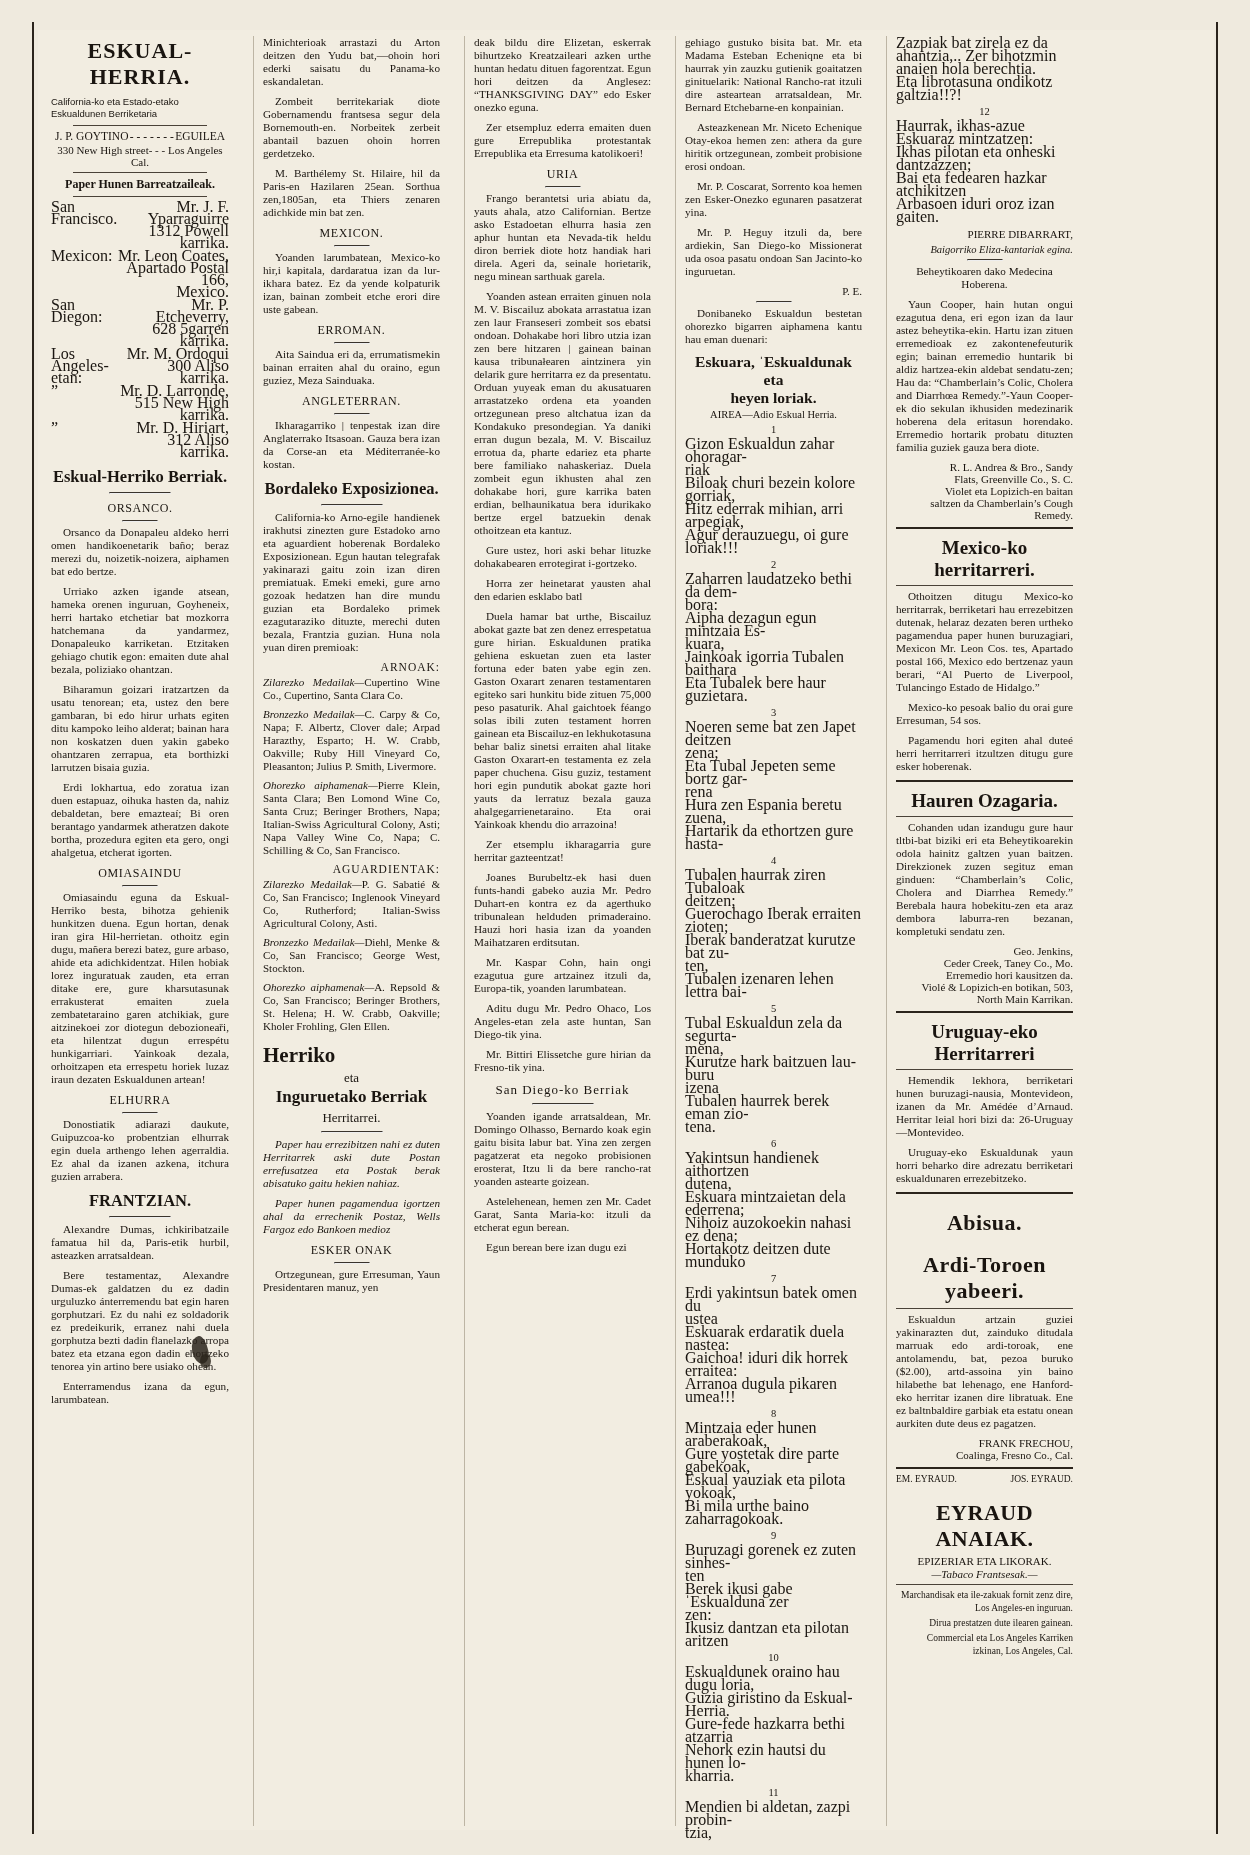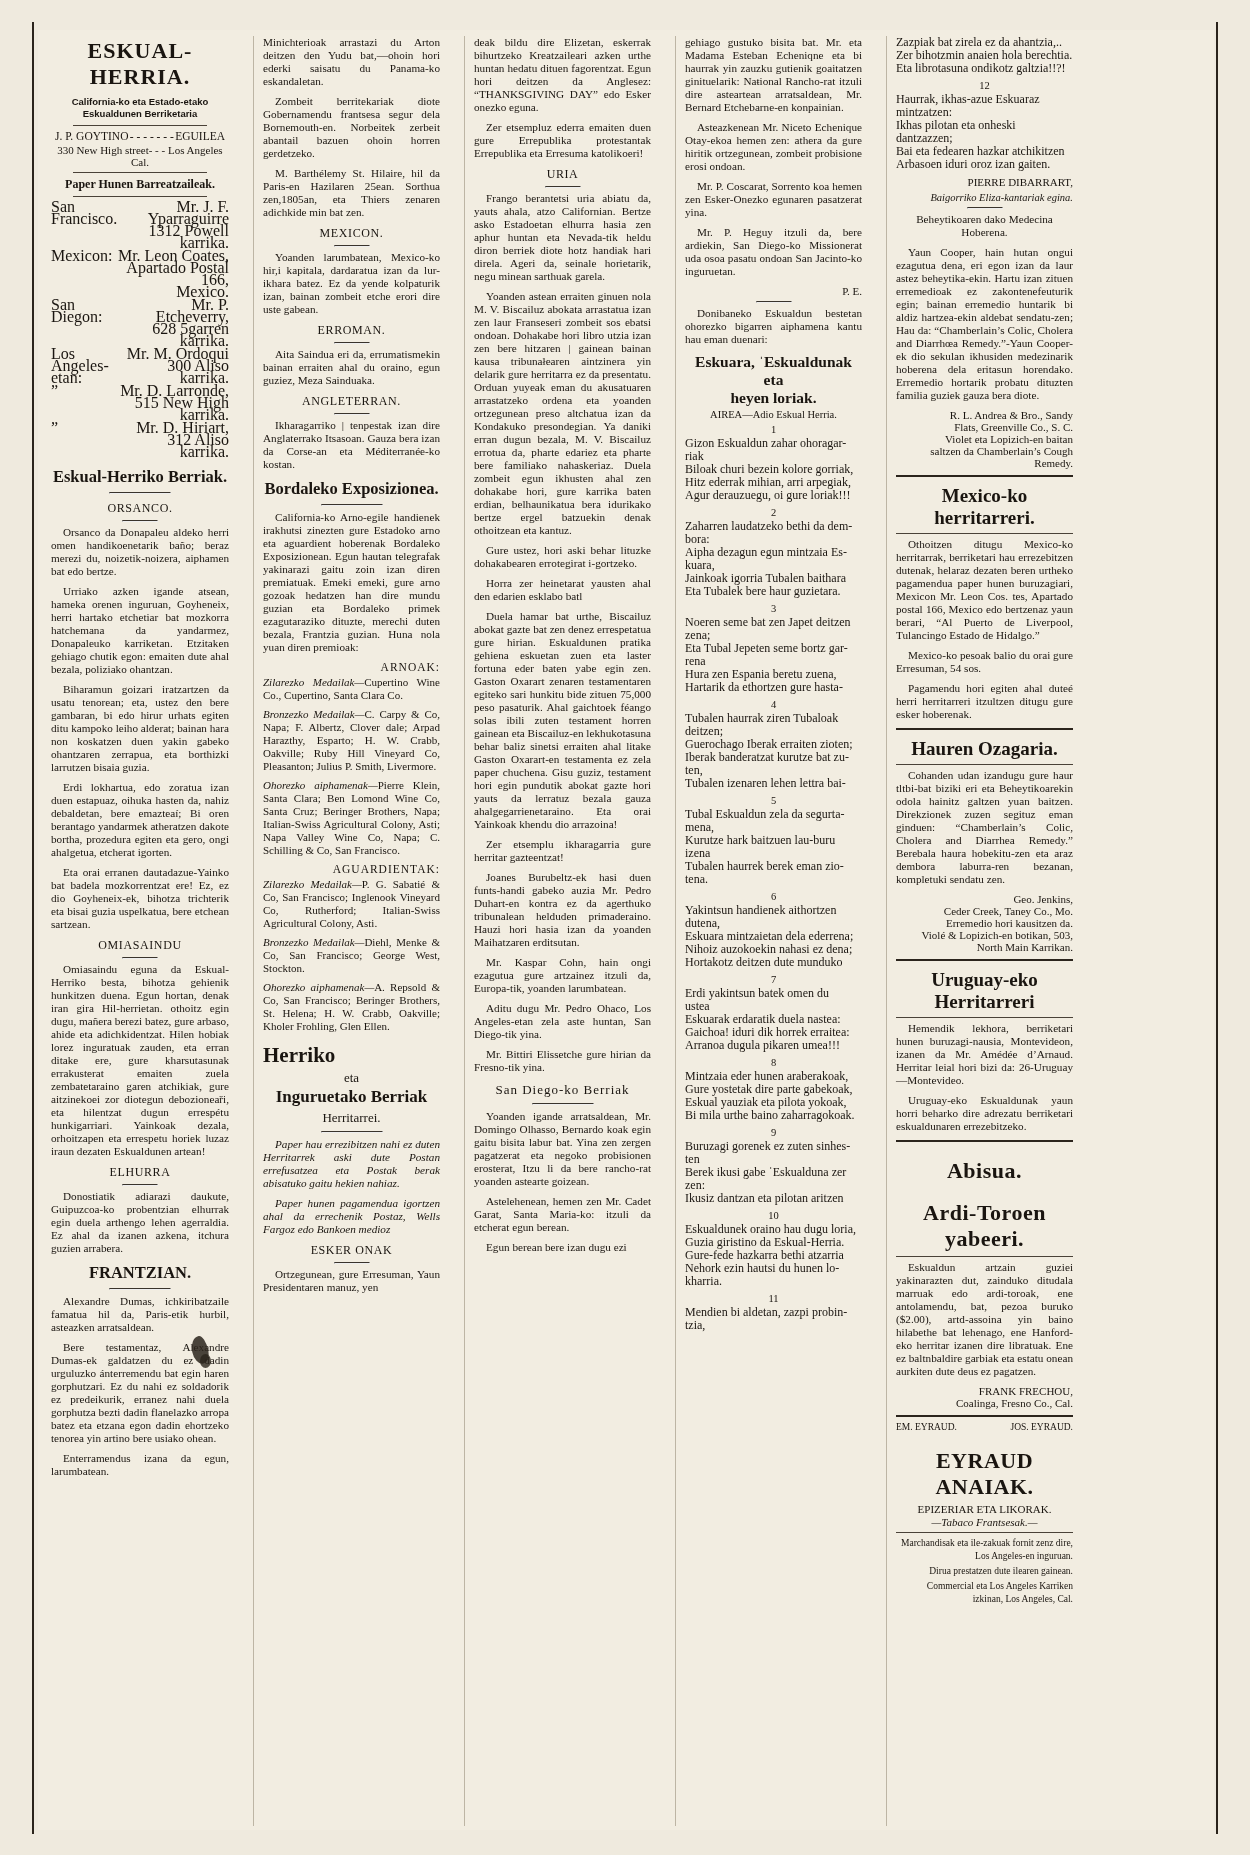--- a/index.html
+++ b/index.html
@@ -72,23 +72,22 @@
   .masthead {
     font-family: "Liberation Serif", serif;
     font-weight: bold;
     font-size: 22px;
     letter-spacing: 1px;
     text-align: center;
     margin: 2px 0 6px 0;
   }
   .mast-sub {
     font-family: "Liberation Sans", sans-serif;
-    font-weight: bold;
+    font-weight: normal;
     font-size: 9.5px;
-    text-align: center;
     line-height: 12px;
     margin-bottom: 5px;
   }
   .mast-name {
     font-family: "Liberation Serif", serif;
     font-size: 11.5px;
     text-align: center;
     margin: 4px 0 2px 0;
     display: flex;
     justify-content: space-between;
@@ -182,21 +181,21 @@
     line-height: 18px;
     margin: 6px 0 2px 0;
   }
   .poem-air {
     font-size: 10.5px;
     text-align: center;
     margin: 2px 0 3px 0;
     text-indent: 0;
   }
   .verse {
-    font-size: 12px;
+    font-size: 16px;
     line-height: 13px;
     text-indent: 0;
     text-align: left;
     margin: 0 0 5px 0;
   }
   .ad-head {
     font-family: "Liberation Serif", serif;
     font-size: 19px;
     font-weight: bold;
     text-align: center;
@@ -376,21 +375,20 @@
         </table>
 
       <div class="sechead">Eskual-Herriko Berriak.</div>
       <hr class="shortrule">
       <div class="sechead3">ORSANCO.</div>
       <hr class="tinyrule">
       <p>Orsanco da Donapaleu aldeko herri omen handikoenetarik baño; beraz merezi du, noizetik-noizera, aiphamen bat edo bertze.</p>
       <p>Urriako azken igande atsean, hameka orenen inguruan, Goyheneix, herri hartako etchetiar bat mozkorra hatchemana da yandarmez, Donapaleuko karriketan. Etzitaken gehiago chutik egon: emaiten dute ahal bezala, poliziako ohantzan.</p>
       <p>Biharamun goizari iratzartzen da usatu tenorean; eta, ustez den bere gambaran, bi edo hirur urhats egiten ditu kampoko leiho alderat; bainan hara non koskatzen duen yakin gabeko ohantzaren zerrapua, eta borthizki larrutzen bisaia guzia.</p>
       <p>Erdi lokhartua, edo zoratua izan duen estapuaz, oihuka hasten da, nahiz debaldetan, bere emazteaí; Bi oren berantago yandarmek atheratzen dakote bortha, prozedura egiten eta gero, ongi ahalgetua, etcherat igorten.</p>
-      <p>Eta orai erranen dautadazue-Yainko bat badela mozkorrentzat ere! Ez, ez dio Goyheneix-ek, bihotza trichterik eta bisai guzia uspelkatua, bere etchean sartzean.</p>
 
       <div class="sechead3">OMIASAINDU</div>
       <hr class="tinyrule">
       <p>Omiasaindu eguna da Eskual-Herriko besta, bihotza gehienik hunkitzen duena. Egun hortan, denak iran gira Hil-herrietan. othoitz egin dugu, mañera berezi batez, gure arbaso, ahide eta adichkidentzat. Hilen hobiak lorez inguratuak zauden, eta erran ditake ere, gure kharsutasunak errakusterat emaiten zuela zembatetaraino garen atchikiak, gure aitzinekoei zor diotegun debozioneaři, eta hilentzat dugun errespétu hunkigarriari. Yainkoak dezala, orhoitzapen eta errespetu horiek luzaz iraun dezaten Eskualdunen artean!</p>
 
       <div class="sechead3">ELHURRA</div>
       <hr class="tinyrule">
       <p>Donostiatik adiarazi daukute, Guipuzcoa-ko probentzian elhurrak egin duela arthengo lehen agerraldia. Ez ahal da izanen azkena, itchura guzien arrabera.</p>
 
       <div class="sechead">FRANTZIAN.</div>

